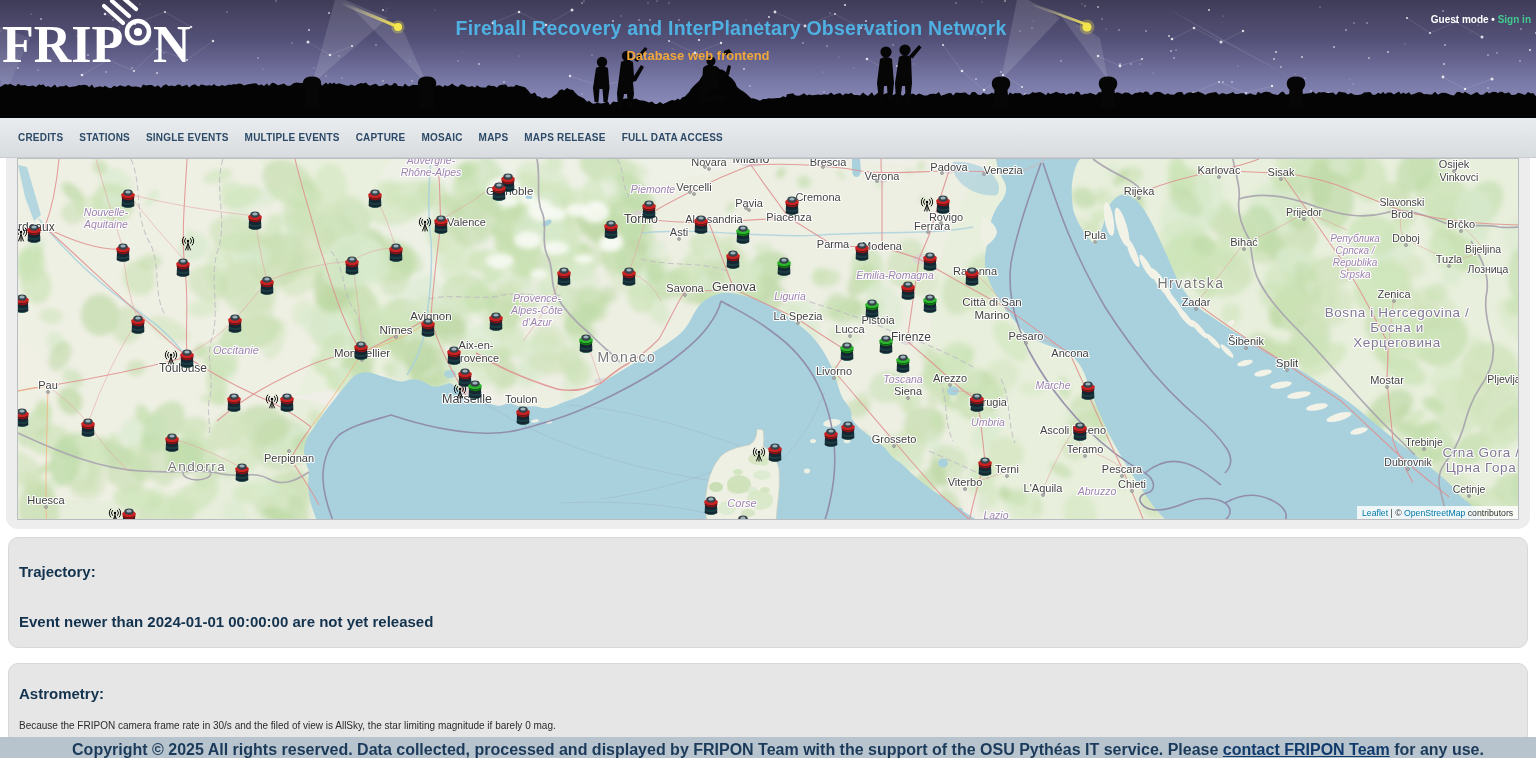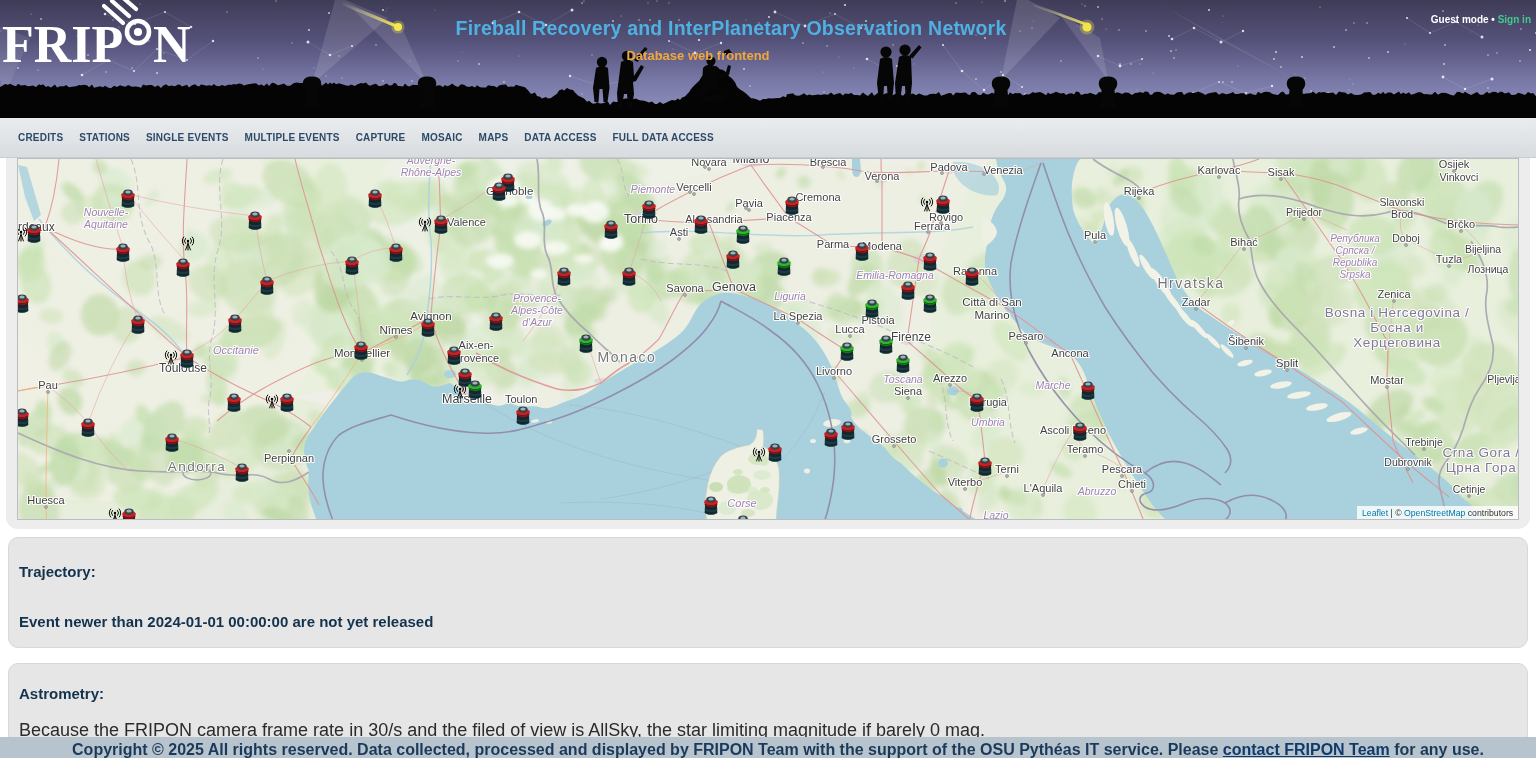--- a/index.html
+++ b/index.html
@@ -10,21 +10,21 @@
 .auth .si{color:#41c98e}
 .nav{width:1536px;height:40px;background:linear-gradient(180deg,#eaedef,#d8dcdf);display:flex;align-items:center;padding-left:18px;padding-top:0;gap:16px;border-bottom:1px solid #c8ccd0}
 .nav span{font-size:10px;font-weight:bold;color:#2d4a68;letter-spacing:0.2px;white-space:nowrap}
 .mapouter{position:relative;width:1524px;margin-left:6px;background:#ededee;border-radius:0 0 12px 12px;padding:0 11px 9px 11px;height:371px}
 .mapinner{width:1502px;height:362px;border:1px solid #b9bdc1;overflow:hidden;background:#f0efe7}
 .panel{width:1520px;margin:8px 0 0 8px;background:#e6e6e6;border:1px solid #d8d8d8;border-radius:10px;color:#13324e}
 .p1{height:111px;padding:25px 0 0 10px}
 .p1 .l2{margin-top:32px}
 .panel b{font-size:15px}
 .p2{height:79px;padding:21px 0 0 10px;margin-top:15px;border-radius:10px 10px 0 0}
-.p2 .body{margin-top:17px;font-size:18px;color:#2b2b2b;font-weight:normal}
+.p2 .body{margin-top:17px;font-size:10px;color:#2b2b2b;font-weight:normal}
 .footer{position:fixed;left:0;bottom:0;width:1536px;height:21px;background:#b7c4cd;text-align:center;font-size:16px;font-weight:bold;color:#1b3a5a;padding-top:4px;padding-left:20px}
 .footer a{color:#103a6b;text-decoration:underline}
 </style></head><body>
 <div class="header">
     <svg width="1536" height="118" viewBox="0 0 1536 118" xmlns="http://www.w3.org/2000/svg">
       <circle cx="982" cy="2" r="0.6" fill="#fff" opacity="0.42"></circle>
       <circle cx="1131" cy="64" r="1.0" fill="#fff" opacity="0.35"></circle>
       <circle cx="648" cy="3" r="0.6" fill="#fff" opacity="0.58"></circle>
       <circle cx="41" cy="19" r="0.9" fill="#fff" opacity="0.60"></circle>
       <circle cx="339" cy="56" r="1.0" fill="#fff" opacity="0.30"></circle>
@@ -324,21 +324,21 @@
     <div class="auth">Guest mode • <span class="si">Sign in</span></div>
   </div>
 <div class="nav">
     <span>CREDITS</span>
     <span>STATIONS</span>
     <span>SINGLE EVENTS</span>
     <span>MULTIPLE EVENTS</span>
     <span>CAPTURE</span>
     <span>MOSAIC</span>
     <span>MAPS</span>
-    <span>DATA ACCESS</span>
+    <span>MAPS RELEASE</span>
     <span>FULL DATA ACCESS</span>
   </div>
 <div class="mapouter">
     <div class="mapinner"><svg width="1504" height="362" viewBox="17 158 1504 362" xmlns="http://www.w3.org/2000/svg" font-family="Liberation Sans, sans-serif">
         <defs>
 <g id="camR">
  <path d="M-5.9,0.5 L-6.3,10.2 A6.3,2.5 0 0 0 6.3,10.2 L5.9,0.5 Z" fill="#152531"></path>
  <path d="M-6.3,10.2 A6.3,2.5 0 0 0 6.3,10.2 A6.3,1.9 0 0 1 -6.3,10.2 Z" fill="#1d5a50"></path>
  <path d="M-6.0,5.8 A6.1,2.3 0 0 0 6.1,6.1 L6.2,8.2 A6.2,2.3 0 0 1 -6.1,8.0 Z" fill="#1a4246" opacity="0.8"></path>
  <ellipse cx="0" cy="0" rx="6.9" ry="3.3" fill="#cd2121"></ellipse>

